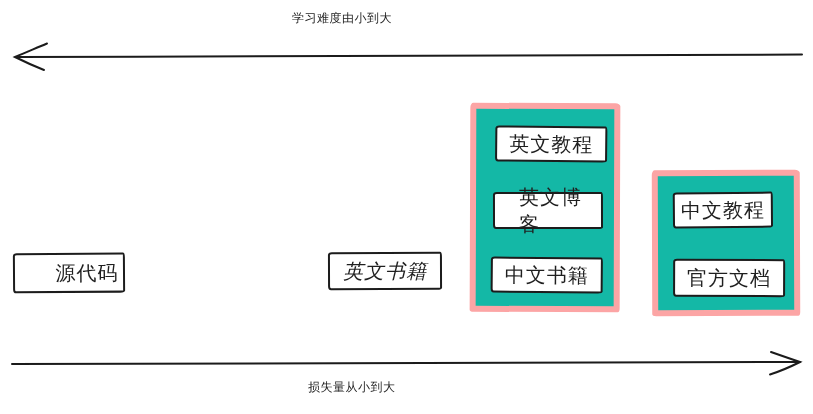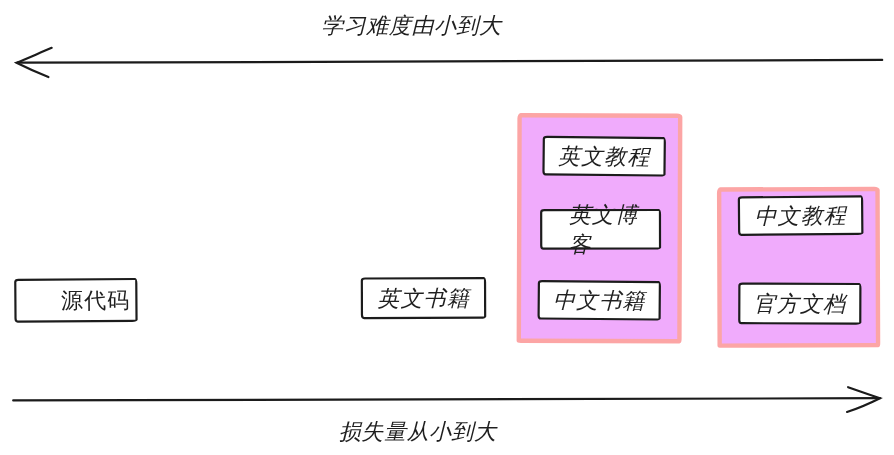--- a/index.html
+++ b/index.html
@@ -19,25 +19,24 @@
   .arrows-svg {
     position: absolute;
     left: 0;
     top: 0;
     width: 813px;
     height: 414px;
     pointer-events: none;
   }
   .axis-label {
     position: absolute;
-    font-size: 20px;
+    font-size: 12px;
     letter-spacing: 0.5px;
     color: #1f1f1f;
     white-space: nowrap;
-    font-style: italic;
   }
   .axis-label.top { left: 292px; top: 10px; }
   .axis-label.bottom { left: 308px; top: 379px; }
 
   .node {
     position: absolute;
     display: flex;
     align-items: center;
     justify-content: center;
     border: 2px solid #1c1c1c;
@@ -48,34 +47,33 @@
     box-sizing: border-box;
     border-radius: 4px 2px 5px 3px / 3px 5px 2px 4px;
   }
   
   .node.src   { left: 13px;  top: 253px; width: 112px; height: 40px; transform: rotate(-0.4deg); padding-left: 36px; }
   .node.docs  { left: 172px; top: 252px; width: 110px; height: 38px; transform: rotate(0.3deg); }
   .node.ebook { left: 328px; top: 252px; width: 114px; height: 38px; transform: rotate(-0.2deg); font-style: italic; }
 
   .group {
     position: absolute;
-    border: 4px solid #fca5a5;
-    background: #f0abfc;
+    border: 6px solid #fca5a5;
+    background: #14b8a6;
     box-sizing: border-box;
     border-radius: 3px 5px 2px 4px / 5px 3px 4px 2px;
-    font-style: italic;
   }
   .group.g1 { left: 470px; top: 103px; width: 150px; height: 209px; transform: rotate(0.2deg); }
   .group.g2 { left: 652px; top: 170px; width: 148px; height: 146px; transform: rotate(-0.2deg); }
 
   .group .node { position: absolute; }
   .g1 .etut  { left: 19px; top: 17px;  width: 112px; height: 36px; transform: rotate(0.4deg); }
   .g1 .eblog { left: 17px; top: 83px;  width: 110px; height: 37px; transform: rotate(-0.3deg); padding-left: 24px; }
   .g1 .cbook { left: 15px; top: 148px; width: 112px; height: 36px; transform: rotate(0.3deg); }
-  .g2 .ctut  { left: 15px; top: 4px;  width: 114px; height: 36px; transform: rotate(-0.3deg); }
+  .g2 .ctut  { left: 15px; top: 16px;  width: 100px; height: 36px; transform: rotate(-0.3deg); }
   .g2 .cblog { left: 15px; top: 83px;  width: 112px; height: 38px; transform: rotate(0.4deg); }
 </style>
 </head>
 <body>
 
 <div class="canvas">
 
   <svg class="arrows-svg" viewBox="0 0 813 414" xmlns="http://www.w3.org/2000/svg">
 
     <g stroke="#1b1b1b" stroke-width="2" fill="none" stroke-linecap="round">

